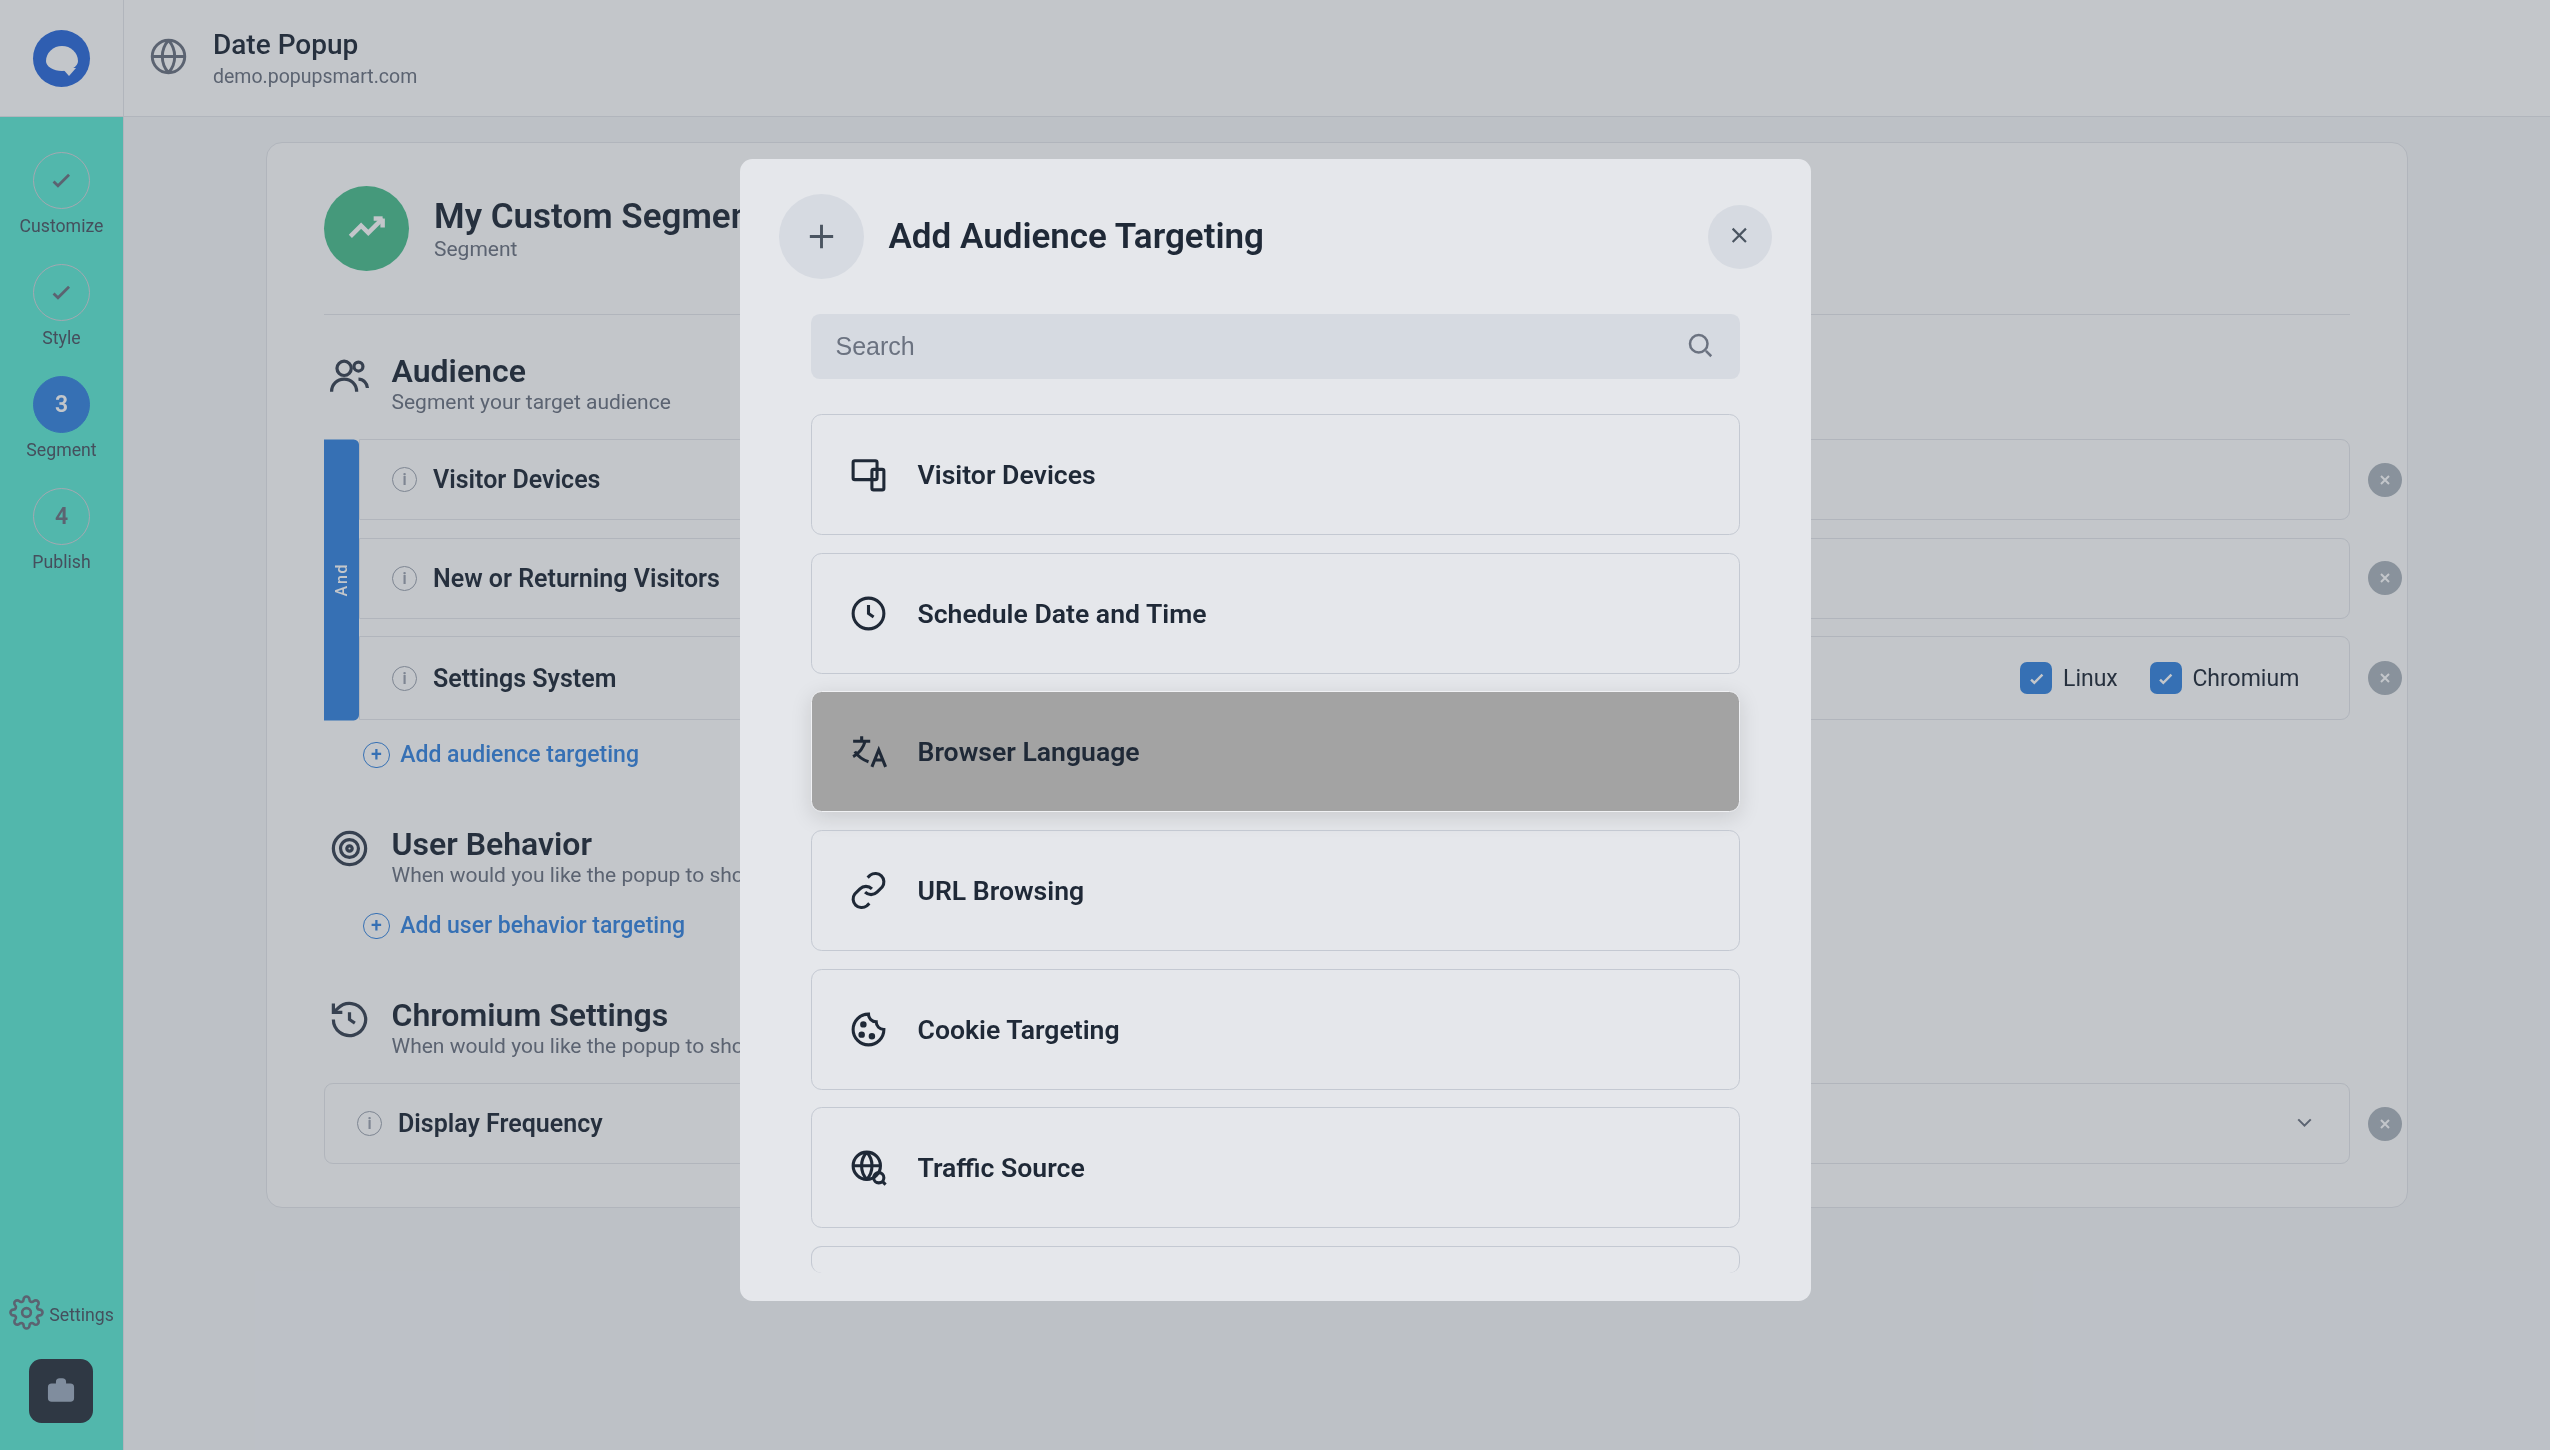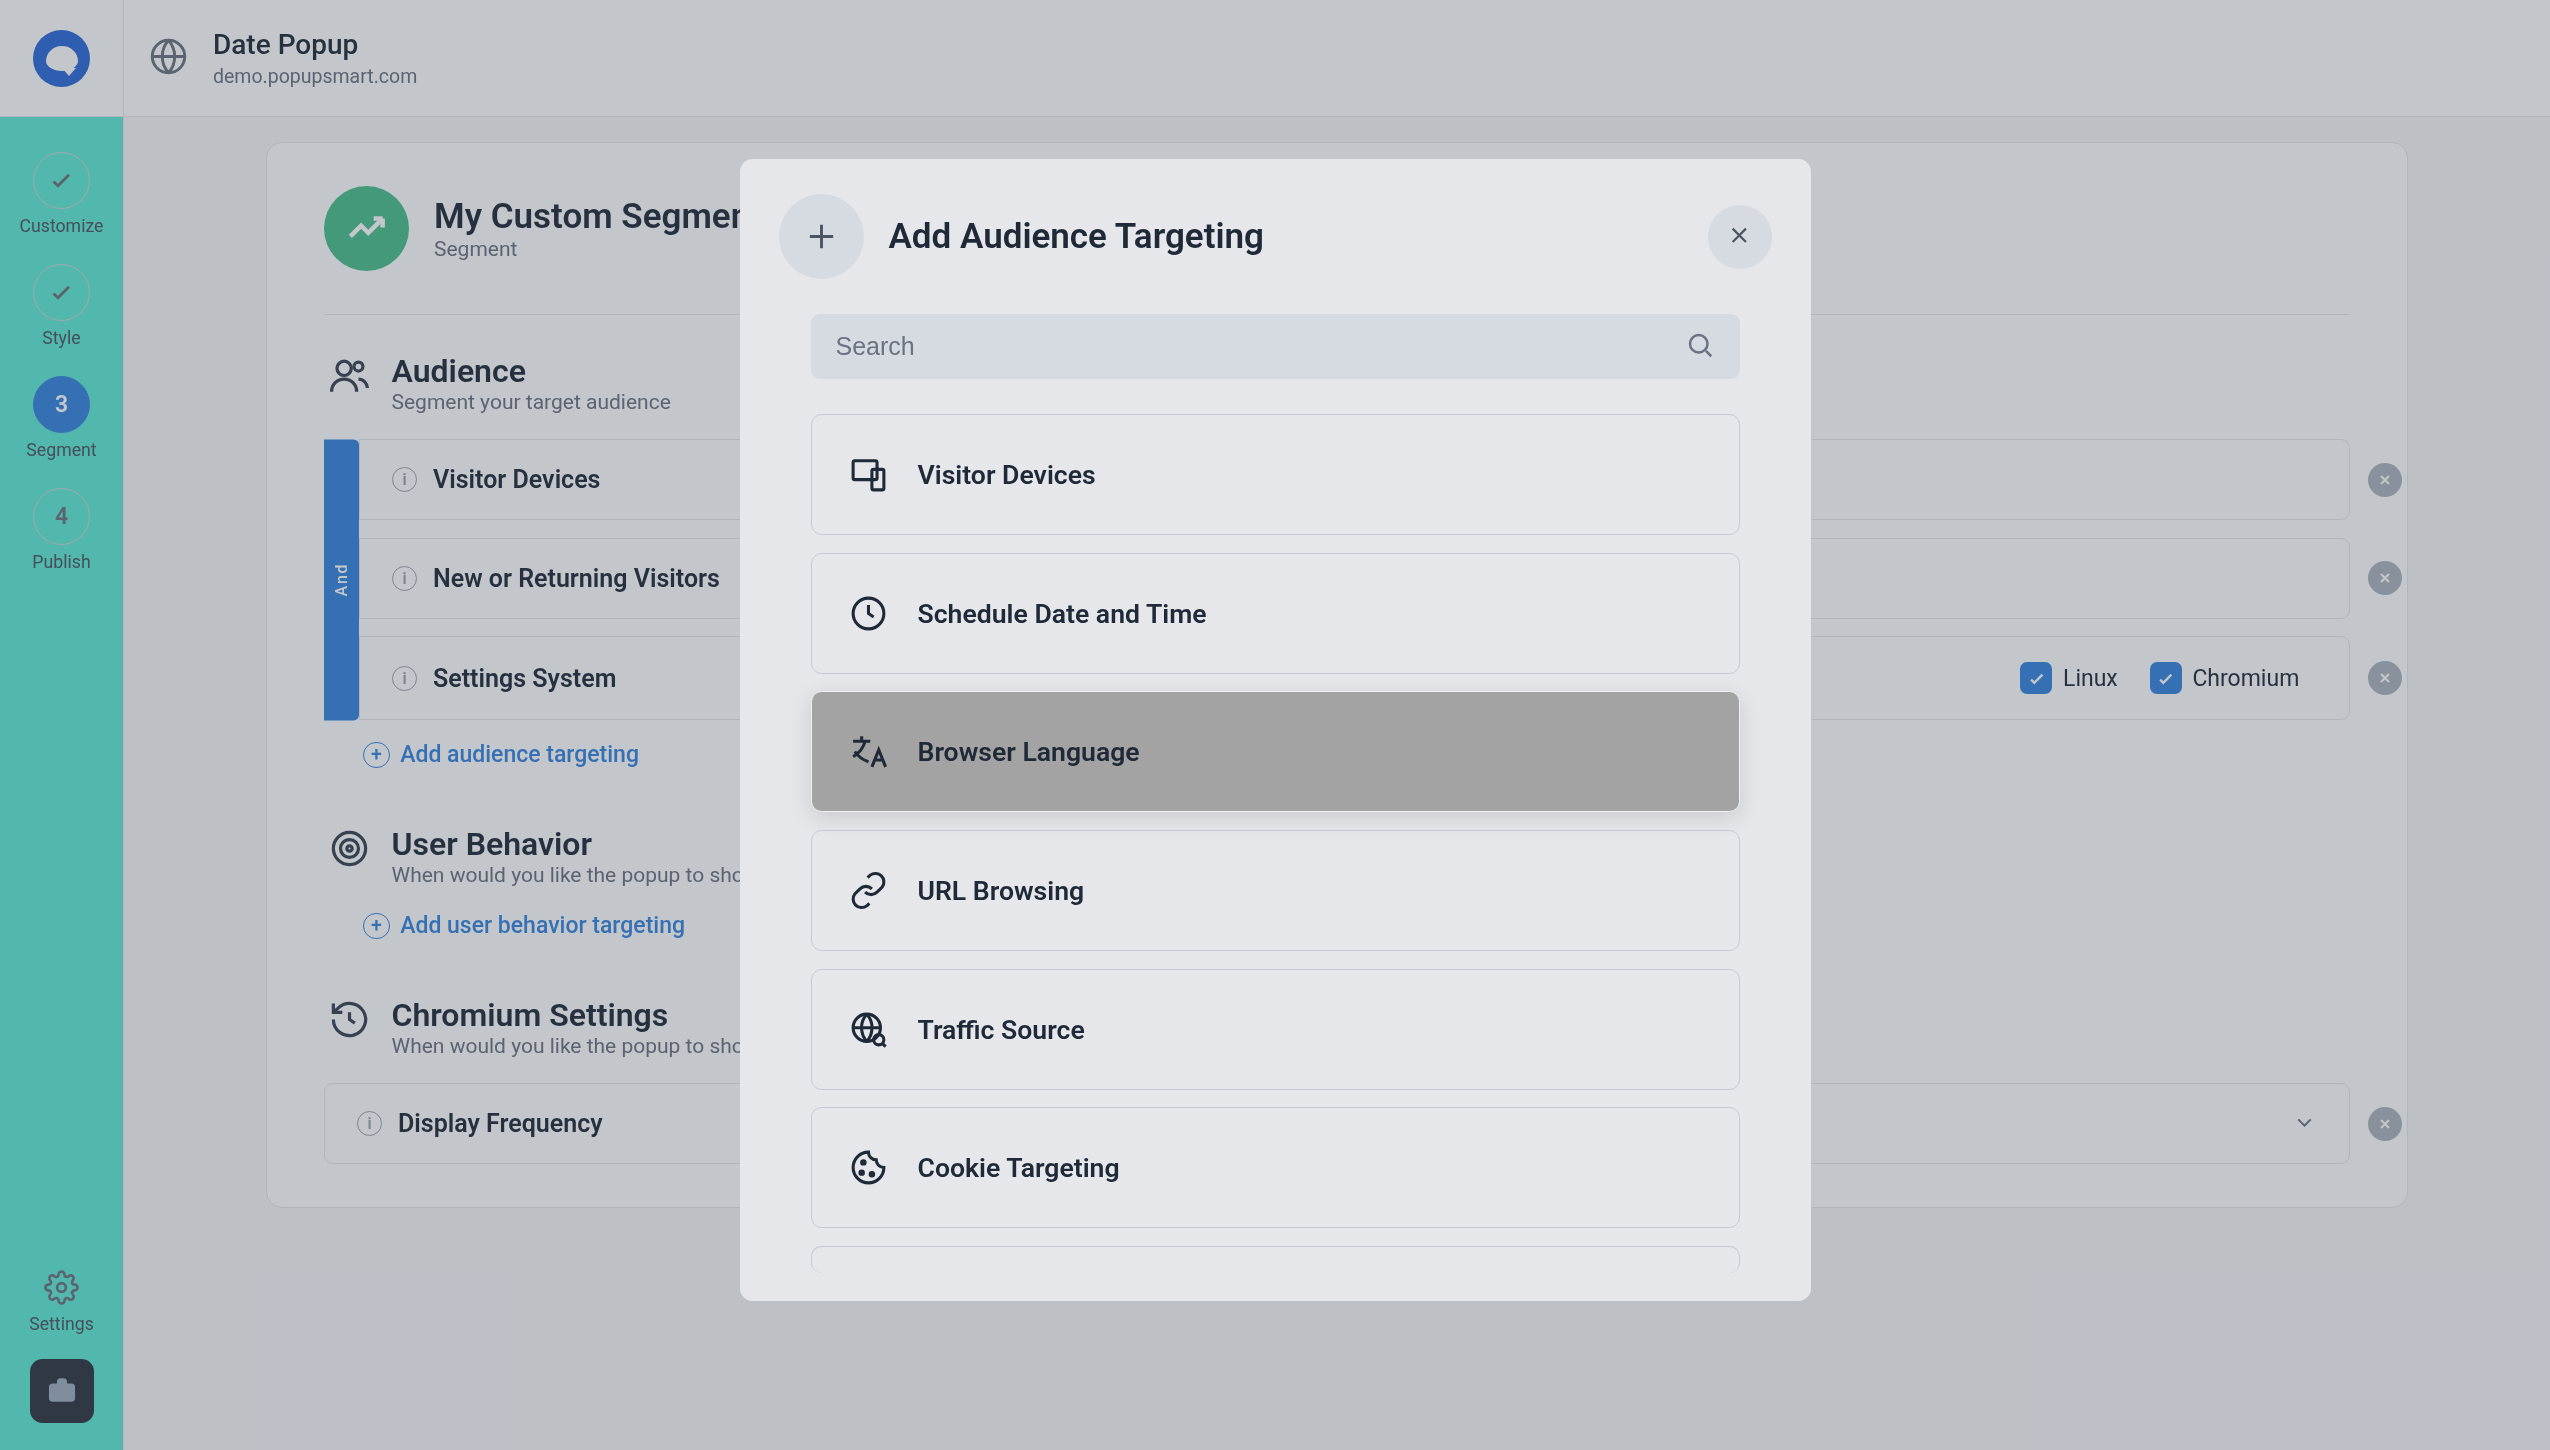--- a/index.html
+++ b/index.html
@@ -103,21 +103,21 @@
     .step-label { font-size:17.7px; color:#4b5563; }
 
     .sidebar-bottom {
       position:absolute;
       bottom:26.6px;
       display:flex;
       flex-direction:column;
       align-items:center;
       gap:25px;
     }
-    .settings-btn { display:flex; flex-direction:column; align-items:center; gap:5.3px; }
+    .settings-btn { display:flex; flex-direction:row; align-items:center; gap:5.3px; }
     .settings-btn svg { stroke:#6b7280; }
     .settings-btn span { font-size:17.7px; color:#4b5563; }
     .dark-square {
       width:64px; height:64px; background:#2c3440; border-radius:12.4px;
       display:flex; align-items:center; justify-content:center;
     }
     .dark-square svg { stroke:#a0aec0; fill:#a0aec0; }
 
     
     .main {
@@ -591,37 +591,37 @@
             <svg width="41" height="41" viewBox="0 0 24 24" fill="none" stroke-width="1.8">
                 <path d="M10 13a5 5 0 0 0 7 0l3-3a5 5 0 0 0-7-7l-1.5 1.5"></path>
                 <path d="M14 11a5 5 0 0 0-7 0l-3 3a5 5 0 0 0 7 7l1.5-1.5"></path>
               </svg>
           </span>
           <span class="olabel">URL Browsing</span>
         </div>
         <div class="option">
           <span class="oicon">
             <svg width="41" height="41" viewBox="0 0 24 24" fill="none" stroke-width="1.8">
+                <path d="M21 12a9 9 0 1 1-9-9c0 2.5 2 4.5 4.5 4.5 0 2.5 2 4.5 4.5 4.5z"></path>
+                <circle cx="9" cy="9" r="1"></circle>
+                <circle cx="8" cy="15" r="1"></circle>
+                <circle cx="14" cy="16" r="1"></circle>
+              </svg>
+          </span>
+          <span class="olabel">Cookie Targeting</span>
+        </div>
+        <div class="option">
+          <span class="oicon">
+            <svg width="41" height="41" viewBox="0 0 24 24" fill="none" stroke-width="1.8">
                 <circle cx="11" cy="11" r="8"></circle>
                 <path d="M3 11h16M11 3a12 12 0 0 1 0 16M11 3a12 12 0 0 0 0 16"></path>
                 <circle cx="18" cy="18" r="3"></circle>
                 <path d="M22 22l-2-2"></path>
               </svg>
           </span>
           <span class="olabel">Traffic Source</span>
         </div>
-        <div class="option">
-          <span class="oicon">
-            <svg width="41" height="41" viewBox="0 0 24 24" fill="none" stroke-width="1.8">
-                <path d="M21 12a9 9 0 1 1-9-9c0 2.5 2 4.5 4.5 4.5 0 2.5 2 4.5 4.5 4.5z"></path>
-                <circle cx="9" cy="9" r="1"></circle>
-                <circle cx="8" cy="15" r="1"></circle>
-                <circle cx="14" cy="16" r="1"></circle>
-              </svg>
-          </span>
-          <span class="olabel">Cookie Targeting</span>
-        </div>
         <div class="option partial"></div>
       </div>
     </div>
   </div>
 </div>
 
 
 </body></html>

